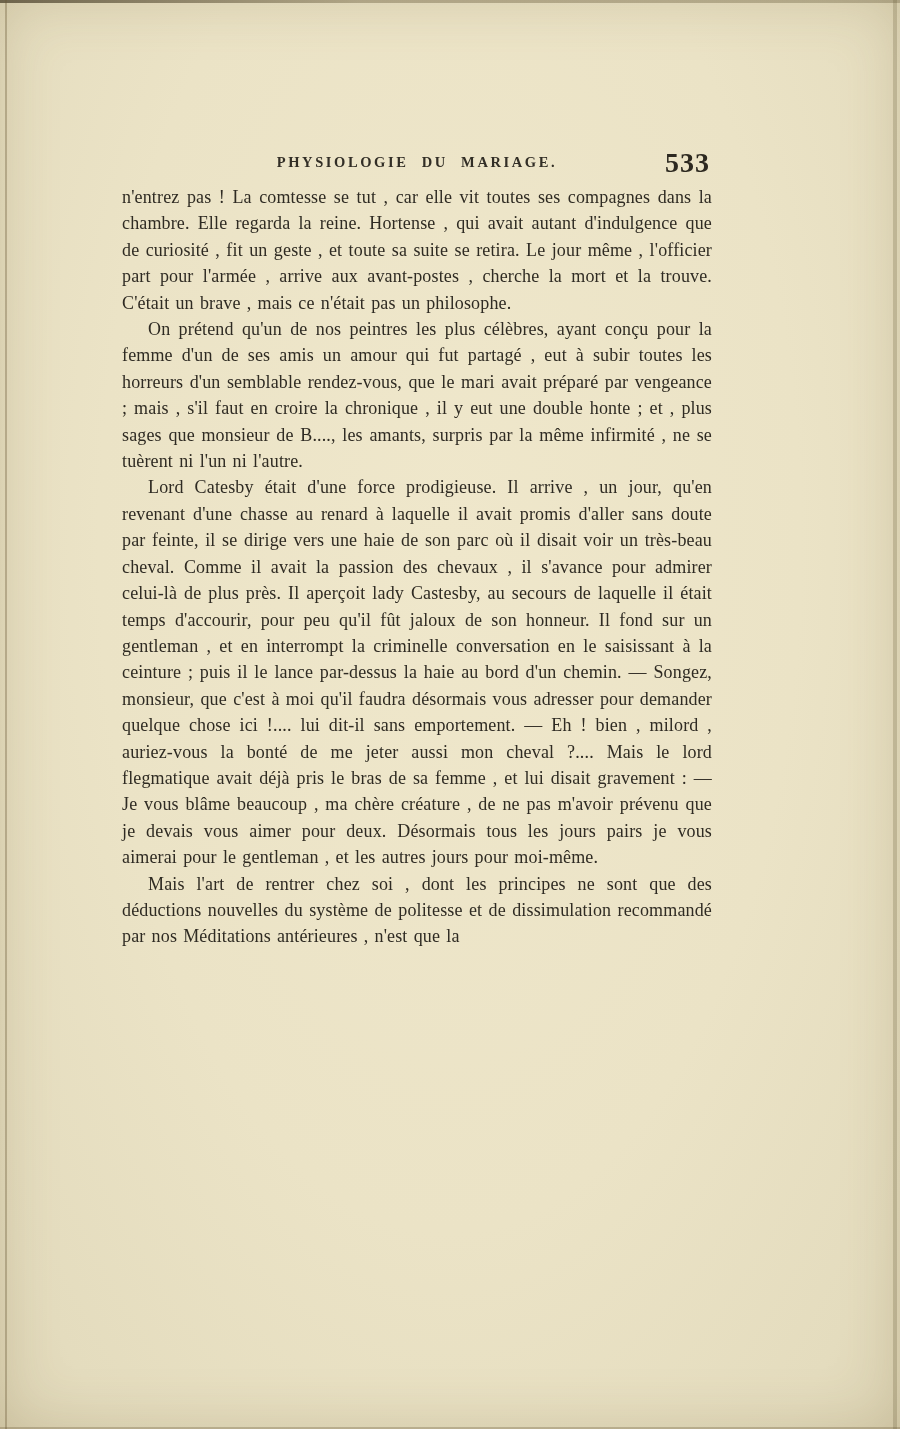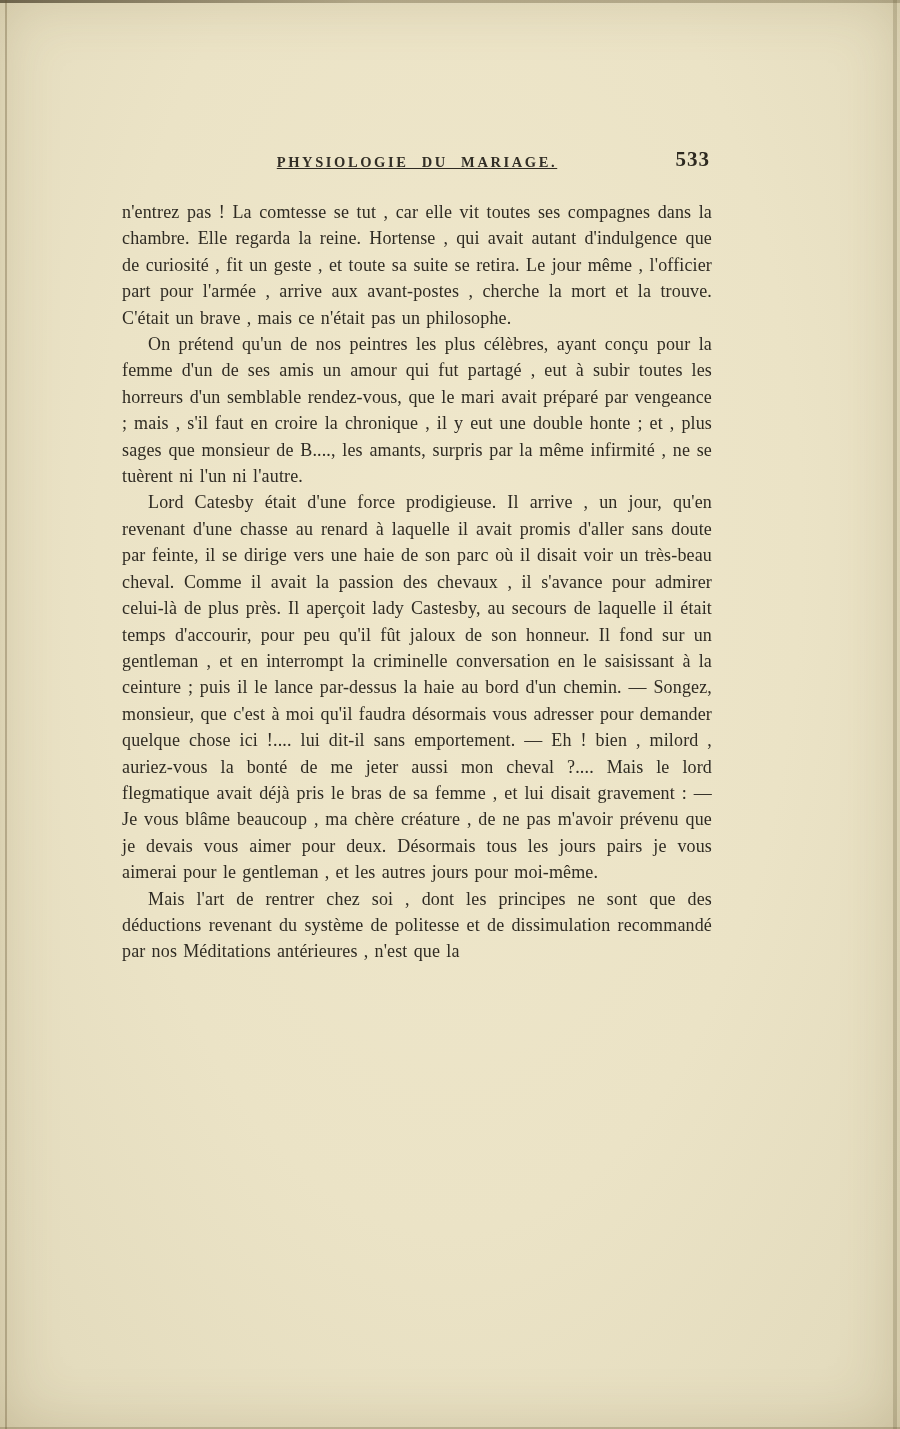--- a/index.html
+++ b/index.html
@@ -40,45 +40,44 @@
     left: 0; right: 0; bottom: 0;
     height: 2px;
     background: rgba(105, 90, 55, 0.3);
   }
   .running-header {
     position: absolute;
     left: 122px;
     top: 150px;
     width: 590px;
     height: 26px;
-    text-decoration: underline;
   }
   .header-title {
     display: block;
     text-align: center;
     font-size: 14.5px;
     font-weight: bold;
     letter-spacing: 2.6px;
     word-spacing: 7px;
     color: #322e26;
     padding-top: 4px;
   }
   .page-number {
     position: absolute;
     right: 2px;
     top: -3px;
-    font-size: 21px;
+    font-size: 28px;
     font-weight: bold;
     letter-spacing: 1px;
     color: #2d2920;
   }
   .text-block {
     position: absolute;
     left: 122px;
-    top: 199px;
+    top: 184px;
     width: 590px;
   }
   .para {
     margin: 0;
     text-align: justify;
     text-indent: 26px;
     font-size: 18px;
     line-height: 26.4px;
     word-spacing: 1.5px;
     letter-spacing: 0.15px;
@@ -99,15 +98,15 @@
 
   <div class="running-header">
     <span class="header-title">PHYSIOLOGIE  DU  MARIAGE.</span>
     <span class="page-number">533</span>
   </div>
 
   <div class="text-block">
     <p class="para no-indent">n'entrez pas ! La comtesse se tut , car elle vit toutes ses compagnes dans la chambre. Elle regarda la reine. Hortense , qui avait autant d'indulgence que de curiosité , fit un geste , et toute sa suite se retira. Le jour même , l'officier part pour l'armée , arrive aux avant-postes , cherche la mort et la trouve. C'était un brave , mais ce n'était pas un philosophe.</p>
     <p class="para">On prétend qu'un de nos peintres les plus célèbres, ayant conçu pour la femme d'un de ses amis un amour qui fut partagé , eut à subir toutes les horreurs d'un semblable rendez-vous, que le mari avait préparé par vengeance ; mais , s'il faut en croire la chronique , il y eut une double honte ; et , plus sages que monsieur de B...., les amants, surpris par la même infirmité , ne se tuèrent ni l'un ni l'autre.</p>
     <p class="para">Lord Catesby était d'une force prodigieuse. Il arrive , un jour, qu'en revenant d'une chasse au renard à laquelle il avait promis d'aller sans doute par feinte, il se dirige vers une haie de son parc où il disait voir un très-beau cheval. Comme il avait la passion des chevaux , il s'avance pour admirer celui-là de plus près. Il aperçoit lady Castesby, au secours de laquelle il était temps d'accourir, pour peu qu'il fût jaloux de son honneur. Il fond sur un gentleman , et en interrompt la criminelle conversation en le saisissant à la ceinture ; puis il le lance par-dessus la haie au bord d'un chemin. — Songez, monsieur, que c'est à moi qu'il faudra désormais vous adresser pour demander quelque chose ici !.... lui dit-il sans emportement. — Eh ! bien , milord , auriez-vous la bonté de me jeter aussi mon cheval ?.... Mais le lord flegmatique avait déjà pris le bras de sa femme , et lui disait gravement : — Je vous blâme beaucoup , ma chère créature , de ne pas m'avoir prévenu que je devais vous aimer pour deux. Désormais tous les jours pairs je vous aimerai pour le gentleman , et les autres jours pour moi-même.</p>
-    <p class="para">Mais l'art de rentrer chez soi , dont les principes ne sont que des déductions revenant du système de politesse et de dissimulation recommandé par nos Méditations antérieures , n'est que la</p>
+    <p class="para">Mais l'art de rentrer chez soi , dont les principes ne sont que des déductions nouvelles du système de politesse et de dissimulation recommandé par nos Méditations antérieures , n'est que la</p>
   </div>
 </div>
 
 </body></html>

